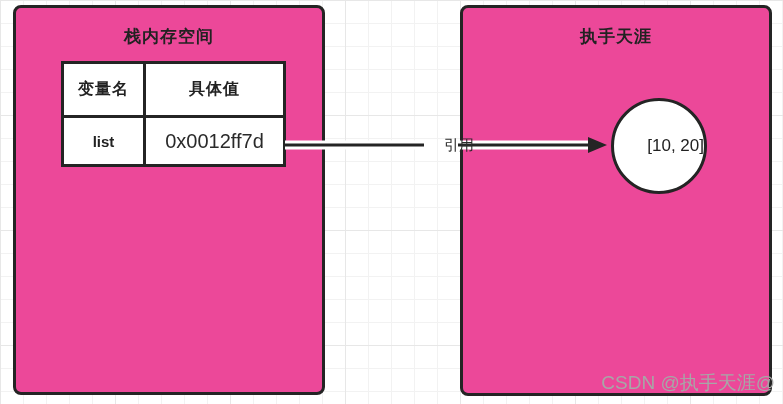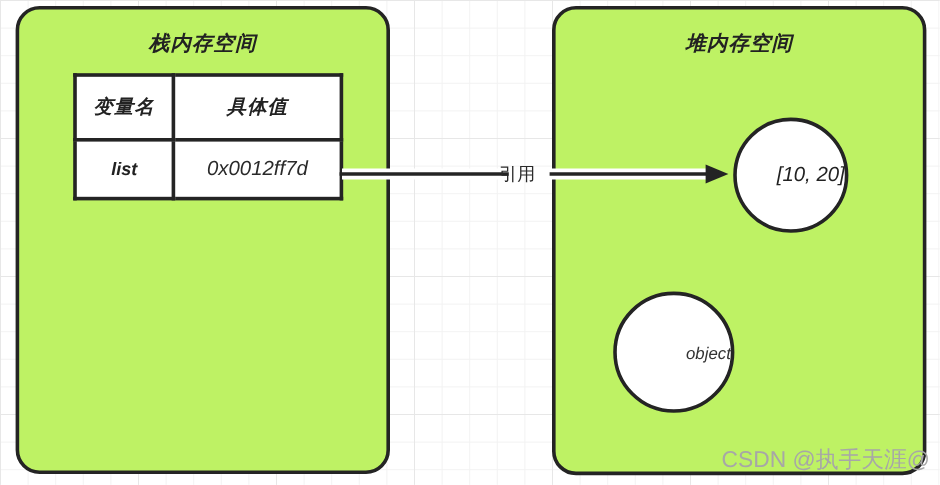--- a/index.html
+++ b/index.html
@@ -13,24 +13,23 @@
     position: relative;
     background:
       linear-gradient(to right, #e7e7e7 1px, transparent 1px) 0 0 / 115px 115px,
       linear-gradient(to bottom, #e7e7e7 1px, transparent 1px) 0 0 / 115px 115px,
       linear-gradient(to right, #f2f2f2 1px, transparent 1px) 0 0 / 23px 23px,
       linear-gradient(to bottom, #f2f2f2 1px, transparent 1px) 0 0 / 23px 23px,
       #ffffff;
   }
   .memory-box {
     position: absolute;
-    background: #bef264;
+    background: #ec4899;
     border: 3px solid #242424;
-    border-radius: 20px;
-    font-style: italic;
+    border-radius: 8px;
   }
   .stack-box { left: 13px; top: 5px; width: 312px; height: 390px; }
   .heap-box  { left: 460px; top: 5px; width: 312px; height: 391px; }
   .box-title {
     margin-top: 17px;
     text-align: center;
     font-size: 17px;
     font-weight: bold;
     color: #222;
     letter-spacing: 1px;
@@ -46,21 +45,21 @@
     background: #ffffff;
     text-align: center;
     vertical-align: middle;
     padding: 0;
   }
   .col-name  { width: 82px; }
   .col-value { width: 140px; }
   .row-header th { height: 54px; font-size: 16px; font-weight: bold; letter-spacing: 1px; }
   .row-data  td { height: 49px; }
   .cell-name  { font-size: 15px; font-weight: bold; }
-  .cell-value { font-size: 17px; font-weight: 500; color: #2a2a2a; }
+  .cell-value { font-size: 20px; font-weight: 500; color: #2a2a2a; }
   .heap-circle {
     position: absolute;
     border: 3px solid #242424;
     border-radius: 50%;
     background: #ffffff;
     display: flex;
     align-items: center;
     justify-content: flex-end;
   }
   .circle-array  { left: 148px; top: 90px;  width: 96px;  height: 96px; }
@@ -68,21 +67,21 @@
   .circle-array span  { font-size: 17px; color: #222; }
   .circle-object span { font-size: 14px; color: #333; }
   svg.arrow-layer {
     position: absolute;
     left: 0; top: 0;
     width: 783px; height: 404px;
     pointer-events: none;
   }
   .arrow-label {
     position: absolute;
-    left: 413px; top: 136px;
+    left: 441px; top: 136px;
     width: 36px;
     text-align: center;
     font-size: 15px;
     color: #2a2a2a;
   }
   .watermark {
     position: absolute;
     right: 8px; top: 370px;
     font-size: 19px;
     color: #a7a7a7;
@@ -104,26 +103,23 @@
     </tr>
     <tr class="row-data">
       <td class="cell-name col-name">list</td>
       <td class="cell-value col-value">0x0012ff7d</td>
     </tr>
   </tbody>
     </table>
 </div>
 
 <div class="memory-box heap-box">
-  <div class="box-title">堆内存空间</div>
+  <div class="box-title">执手天涯</div>
   <div class="heap-circle circle-array">
     <span>[10, 20]</span>
-  </div>
-  <div class="heap-circle circle-object">
-    <span>object</span>
   </div>
 </div>
 
 <svg class="arrow-layer" viewBox="0 0 783 404" xmlns="http://www.w3.org/2000/svg">
 
   <line x1="285" y1="145" x2="424" y2="145" stroke="#ffffff" stroke-width="9"></line>
   <line x1="458" y1="145" x2="590" y2="145" stroke="#ffffff" stroke-width="9"></line>
   <line x1="283" y1="145" x2="424" y2="145" stroke="#242424" stroke-width="3"></line>
   <line x1="458" y1="145" x2="592" y2="145" stroke="#242424" stroke-width="3"></line>
   <polygon points="607,145 588,137 588,153" fill="#242424"></polygon>

